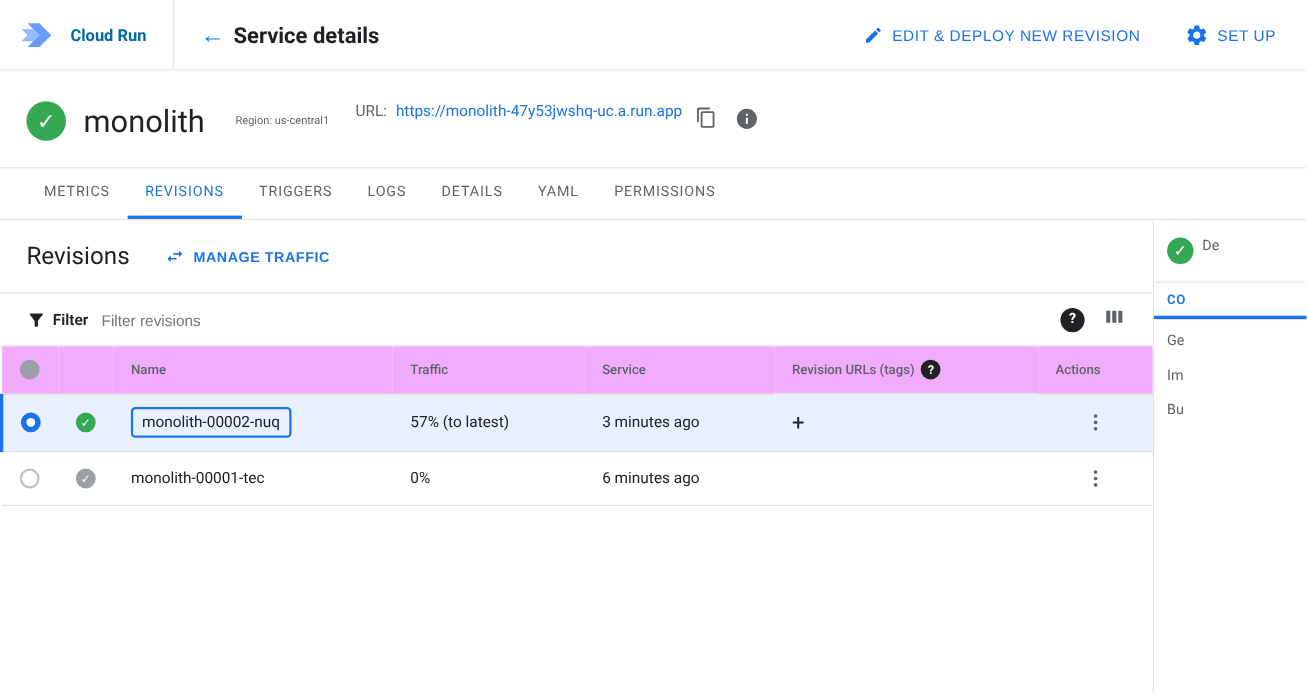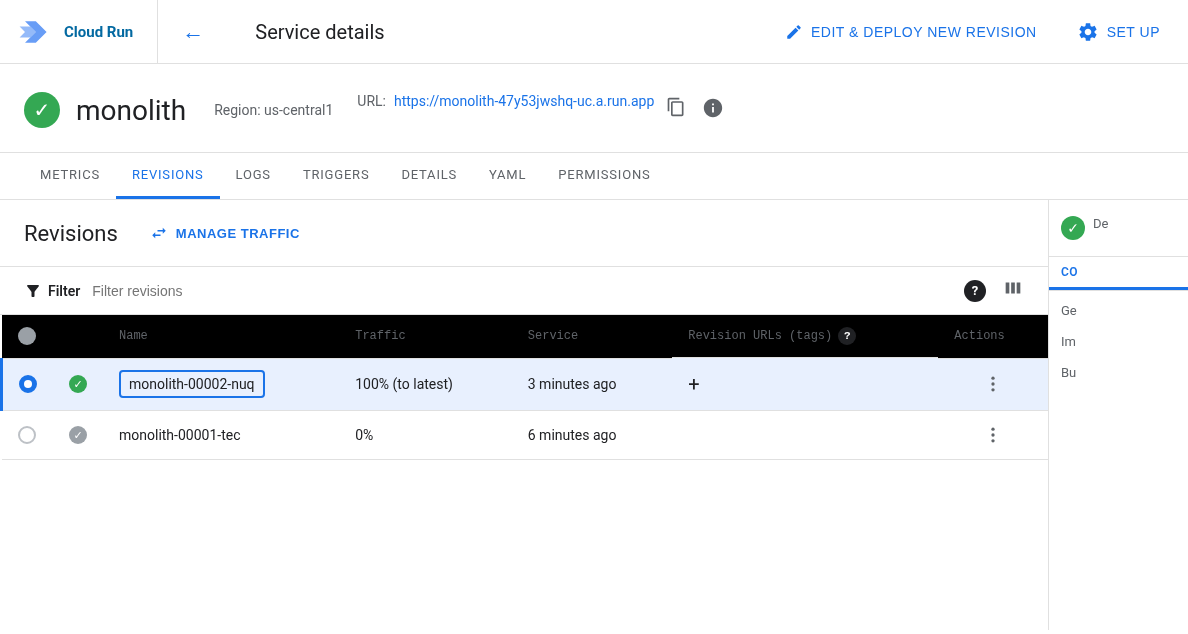--- a/index.html
+++ b/index.html
@@ -41,22 +41,21 @@
       text-decoration: none;
     }
     .nav-back-arrow {
       color: #1a73e8;
       font-size: 22px;
       font-weight: bold;
     }
     .nav-page-title {
       font-size: 20px;
       color: #202124;
-      font-weight: 400;
-      margin-left: 43px;
+      font-weight: 700;
     }
     .nav-spacer { flex: 1; }
     .nav-actions {
       display: flex;
       align-items: center;
       gap: 16px;
     }
     .btn-edit-deploy {
       display: flex;
       align-items: center;
@@ -110,21 +109,21 @@
       font-weight: 400;
       color: #202124;
     }
     .service-meta {
       display: flex;
       align-items: center;
       gap: 24px;
       margin-left: 12px;
     }
     .service-region {
-      font-size: 14px;
+      font-size: 10px;
       color: #5f6368;
     }
     .service-url-section {
       display: flex;
       align-items: flex-start;
       gap: 8px;
     }
     .service-url-label {
       font-size: 14px;
       color: #5f6368;
@@ -256,22 +255,21 @@
       width: 100%;
       border-collapse: collapse;
     }
     .revisions-table th {
       text-align: left;
       padding: 12px 16px;
       font-size: 12px;
       font-weight: 500;
       color: #5f6368;
       border-bottom: 1px solid #e0e0e0;
-      background: #000000;
-      font-family: Liberation Mono, monospace;
+      background: #f0abfc;
     }
     .revisions-table td {
       padding: 14px 16px;
       font-size: 14px;
       color: #202124;
       border-bottom: 1px solid #e0e0e0;
     }
     .row-selected td {
       background: #e8f0fe;
     }
@@ -457,22 +455,22 @@
             <path d="M12 2C6.48 2 2 6.48 2 12s4.48 10 10 10 10-4.48 10-10S17.52 2 12 2zm1 15h-2v-6h2v6zm0-8h-2V7h2v2z"></path>
           </svg>
       </span>
     </div>
   </div>
 </div>
 
 <div class="tabs-container">
   <div class="tab">METRICS</div>
   <div class="tab active">REVISIONS</div>
+  <div class="tab">TRIGGERS</div>
   <div class="tab">LOGS</div>
-  <div class="tab">TRIGGERS</div>
   <div class="tab">DETAILS</div>
   <div class="tab">YAML</div>
   <div class="tab">PERMISSIONS</div>
 </div>
 
 <div class="main-content">
   <div class="revisions-panel">
 
     <div class="revisions-header">
       <span class="revisions-title">Revisions</span>
@@ -526,21 +524,21 @@
         <tr class="row-selected">
           <td class="radio-cell">
             <div class="radio-outer selected"></div>
           </td>
           <td class="status-cell">
             <div class="status-green">✓</div>
           </td>
           <td>
             <span class="revision-name-selected">monolith-00002-nuq</span>
           </td>
-          <td>100% (to latest)</td>
+          <td>57% (to latest)</td>
           <td>3 minutes ago</td>
           <td>
             <span class="plus-button">+</span>
           </td>
           <td>
             <div class="more-vert">
               <svg width="20" height="20" viewBox="0 0 24 24" fill="#5f6368">
                   <circle cx="12" cy="5" r="2"></circle>
                   <circle cx="12" cy="12" r="2"></circle>
                   <circle cx="12" cy="19" r="2"></circle>

